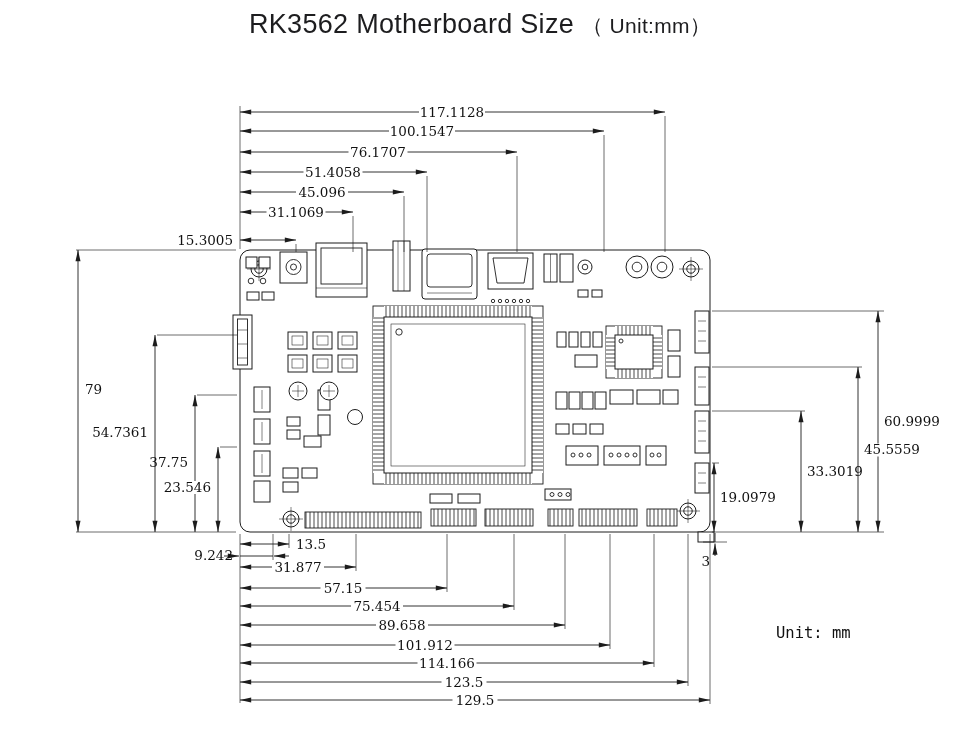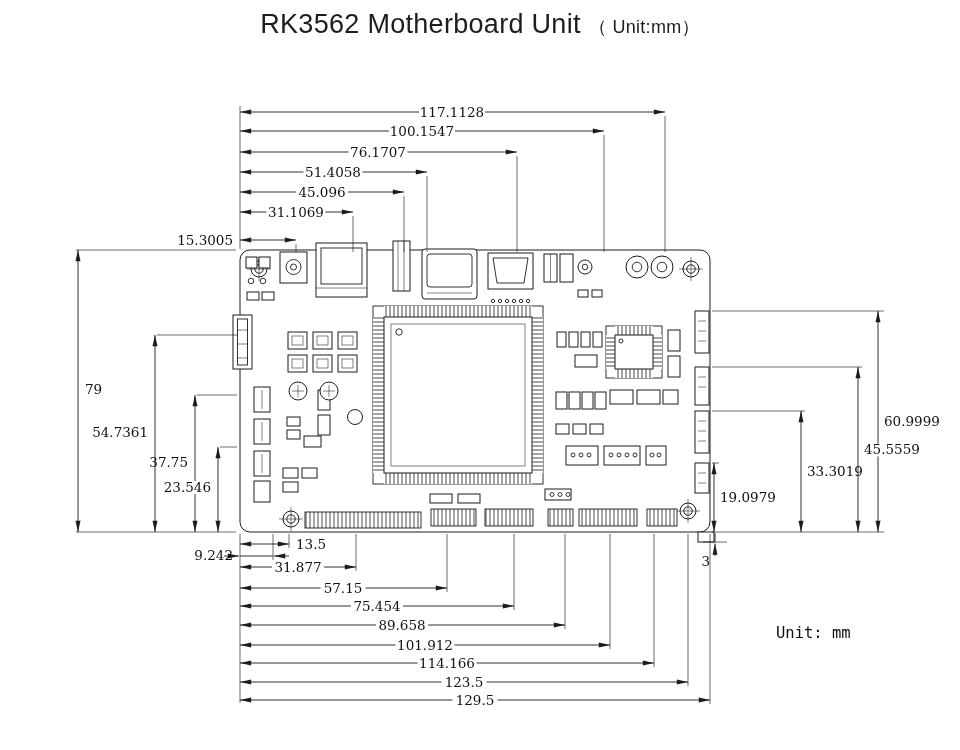--- a/index.html
+++ b/index.html
@@ -1,34 +1,34 @@
 <!DOCTYPE html>
 <html><head>
 <meta charset="utf-8">
 <style>
   html,body{margin:0;padding:0;background:#fff}
   body{width:960px;height:750px;position:relative;overflow:hidden;font-family:"Liberation Sans",sans-serif}
   .title{position:absolute;top:9px;left:0;width:100%;text-align:center;font-size:27px;color:#1d1d1f;letter-spacing:.3px;white-space:nowrap}
-  .title .u{margin-left:8px;font-size:18px}
+  .title .u{margin-left:8px;font-size:21px}
   svg{position:absolute;top:0;left:0}
   .o{fill:#fff;stroke:#1c1c1c;stroke-width:1}
   .n{fill:none;stroke:#1c1c1c;stroke-width:0.9}
   .t{fill:none;stroke:#1c1c1c;stroke-width:0.55}
   .dim{fill:none;stroke:#1c1c1c;stroke-width:0.9}
   .ext{fill:none;stroke:#1c1c1c;stroke-width:0.65}
   .hatch{stroke:#1c1c1c;stroke-width:0.9}
   .lbl{font-family:"DejaVu Serif",serif;font-size:13.5px;fill:#111}
   .unit{font-family:"DejaVu Sans Mono",monospace;font-size:15.5px;fill:#111}
   .bg{fill:#fff}
 </style>
 </head>
 <body>
 
 <div class="title">
-  <span>RK3562 Motherboard Unit</span><span class="u">（ Unit:mm）</span>
+  <span>RK3562 Motherboard Size</span><span class="u">（ Unit:mm）</span>
 </div>
 
 <svg width="960" height="750" viewBox="0 0 960 750">
   <defs>
     <marker id="arw" viewBox="0 0 12 6" markerUnits="userSpaceOnUse" markerWidth="12" markerHeight="6" refX="11.6" refY="3" orient="auto-start-reverse">
       <path d="M0.4,0.5 L11.6,3 L0.4,5.5 Z" fill="#1c1c1c"></path>
     </marker>
     <pattern id="pv" width="4" height="8" patternUnits="userSpaceOnUse">
       <rect width="4" height="8" fill="#fff"></rect>
         <line x1="2" y1="0" x2="2" y2="8" stroke="#1c1c1c" stroke-width="0.8"></line>

